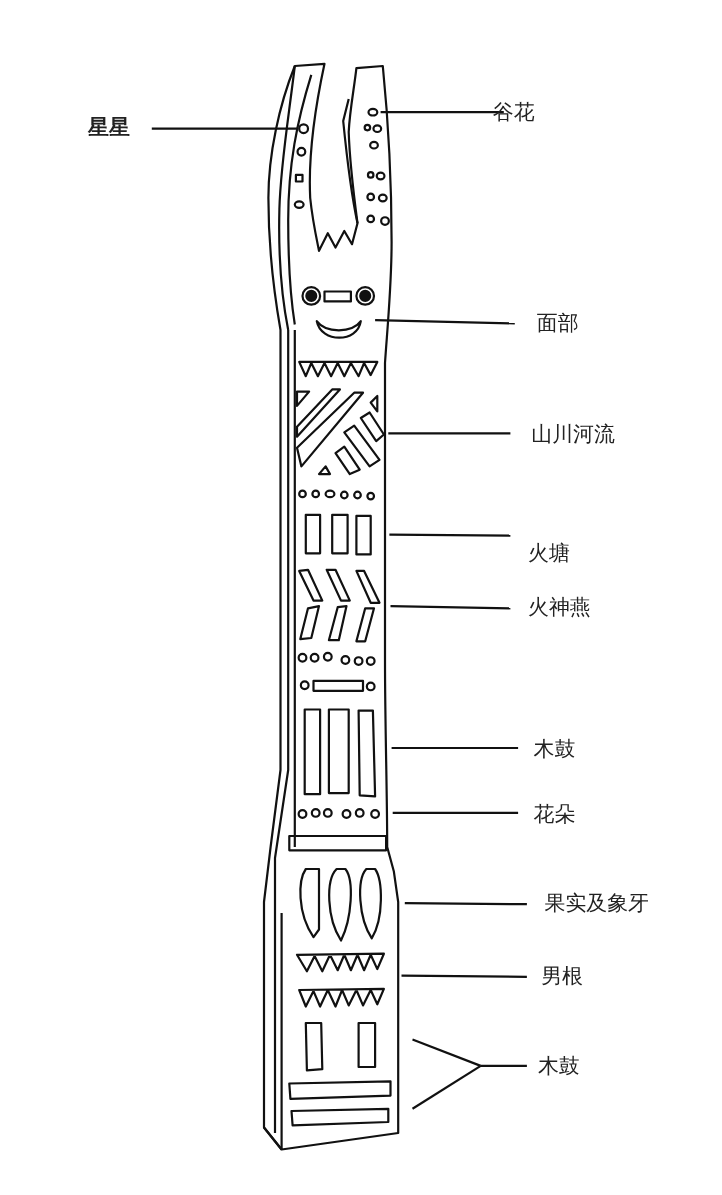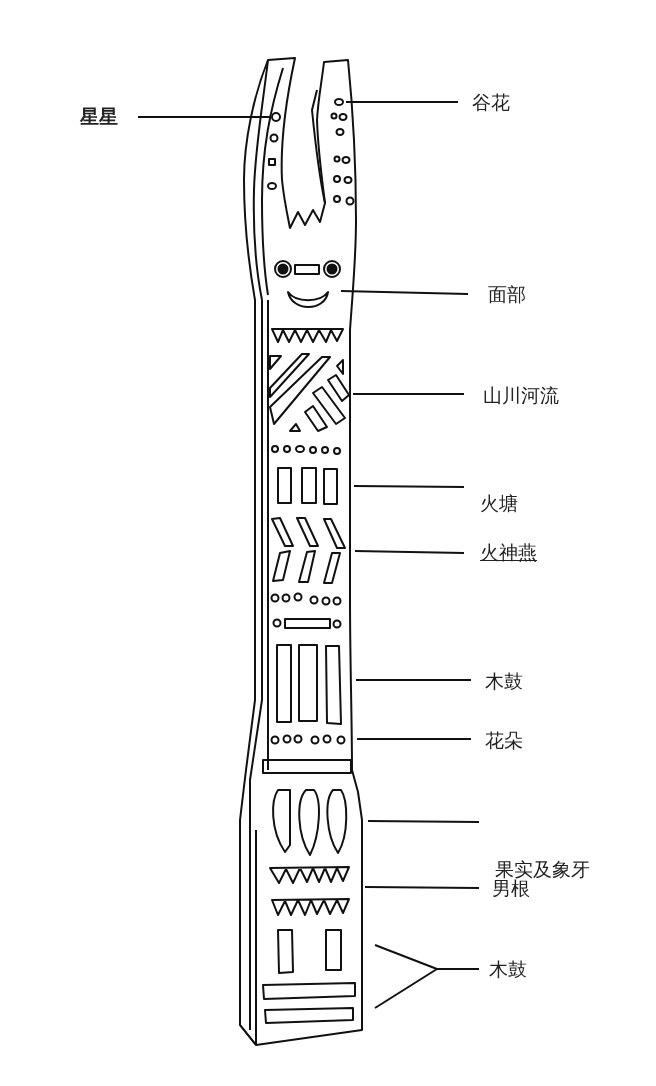--- a/index.html
+++ b/index.html
@@ -154,22 +154,22 @@
     <line x1="357" y1="739" x2="471" y2="739"></line>
     <line x1="368" y1="821" x2="479" y2="822"></line>
     <line x1="365" y1="887" x2="479" y2="888"></line>
     <line x1="375" y1="945" x2="437" y2="969"></line>
     <line x1="375" y1="1008" x2="437" y2="969"></line>
     <line x1="437" y1="969" x2="479" y2="969"></line>
   </g>
 </svg>
 
 <div class="label" style="left:80px; top:107px;font-weight:bold;">星星</div>
-<div class="label" style="left:472px; top:93px;">谷花</div>
+<div class="label" style="left:448px; top:93px;">谷花</div>
 <div class="label" style="left:488px; top:285px;">面部</div>
 <div class="label" style="left:483px; top:386px;font-family:Liberation Serif, serif;">山川河流</div>
 <div class="label" style="left:480px; top:494px;">火塘</div>
-<div class="label" style="left:480px; top:543px;text-decoration:underline;">火神燕</div>
+<div class="label" style="left:480px; top:543px;">火神燕</div>
 <div class="label" style="left:485px; top:672px;">木鼓</div>
 <div class="label" style="left:485px; top:731px;text-align:center;">花朵</div>
-<div class="label" style="left:495px; top:812px;margin-top:48px;">果实及象牙</div>
+<div class="label" style="left:495px; top:812px;">果实及象牙</div>
 <div class="label" style="left:492px; top:879px;text-align:center;">男根</div>
 <div class="label" style="left:489px; top:960px;">木鼓</div>
 
 </body></html>

